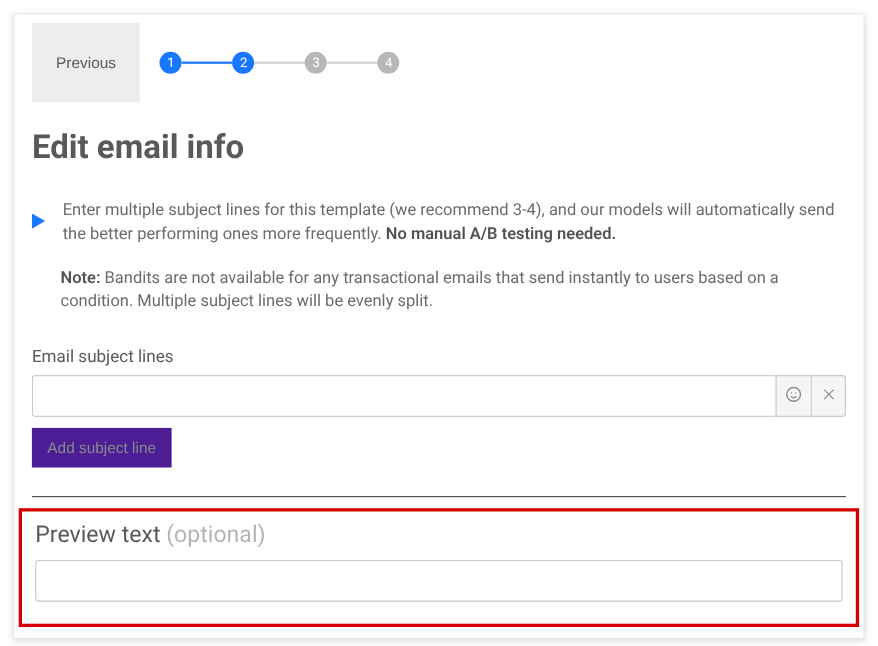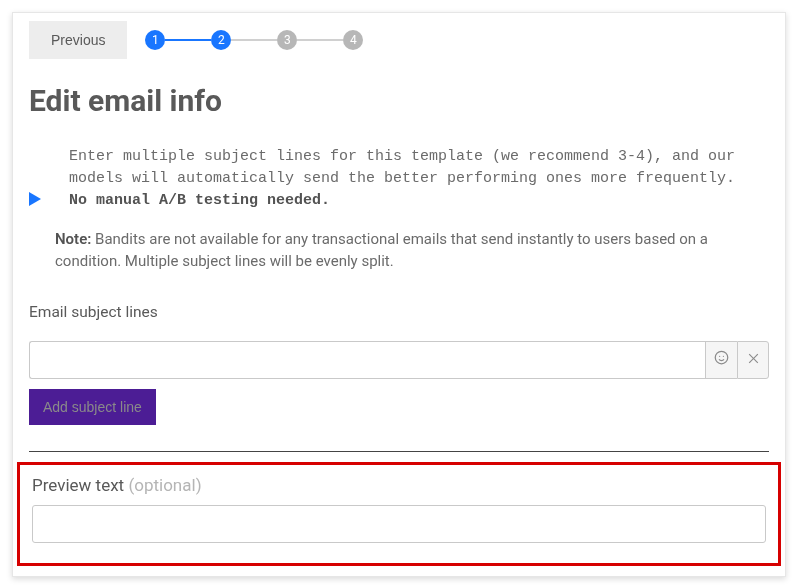--- a/index.html
+++ b/index.html
@@ -23,21 +23,21 @@
     display: flex;
     align-items: center;
     padding: 8px 0 0 16px;
     gap: 18px;
   }
   .prev-btn {
     background: #ededed;
     border: none;
     color: #595959;
     font-size: 14px;
-    padding: 11px 22px;
+    padding: 28px 22px;
     cursor: pointer;
   }
   .stepper {
     display: flex;
     align-items: center;
   }
   .step-circle {
     width: 20px;
     height: 20px;
     border-radius: 50%;
@@ -57,24 +57,23 @@
   .line-active { background: #1976ff; }
   .line-inactive { background: #d0d0d0; }
   .page-title {
     font-size: 30px;
     font-weight: 700;
     color: #595959;
     margin: 24px 0 28px 16px;
   }
   .info-row {
     display: flex;
-    align-items: flex-end;
+    align-items: center;
     padding: 0 26px 0 16px;
-    gap: 28px;
-    font-family: Liberation Mono, monospace;
+    gap: 16px;
   }
   .tri-icon {
     flex: 0 0 auto;
     margin-top: 2px;
   }
   .info-text {
     font-size: 15px;
     line-height: 1.45;
     color: #6b6b6b;
   }
@@ -82,21 +81,21 @@
   .note-block {
     margin: 18px 26px 0 42px;
     font-size: 15px;
     line-height: 1.45;
     color: #6b6b6b;
   }
   .note-block .bold { font-weight: 600; color:#535353; }
   .section-label {
     font-size: 15.5px;
     color: #595959;
-    margin: 30px 0 20px 16px;
+    margin: 30px 0 8px 16px;
   }
   .subject-row {
     display: flex;
     margin: 0 16px;
   }
   .subject-input {
     flex: 1;
     height: 38px;
     border: 1px solid #c9c9c9;
     border-right: none;
@@ -133,21 +132,21 @@
     border: none;
     border-top: 1px solid #444;
     height: 0;
   }
   .preview-box {
     border: 3px solid #d60000;
     margin: 10px 4px 10px 4px;
     padding: 10px 12px 20px 12px;
   }
   .preview-label {
-    font-size: 17px;
+    font-size: 21px;
     color: #595959;
     margin: 0 0 10px 0;
   }
   .optional { color: #b5b5b5; }
   .preview-input {
     width: 100%;
     height: 38px;
     border: 1px solid #c9c9c9;
     border-radius: 3px;
     padding: 0 10px;

